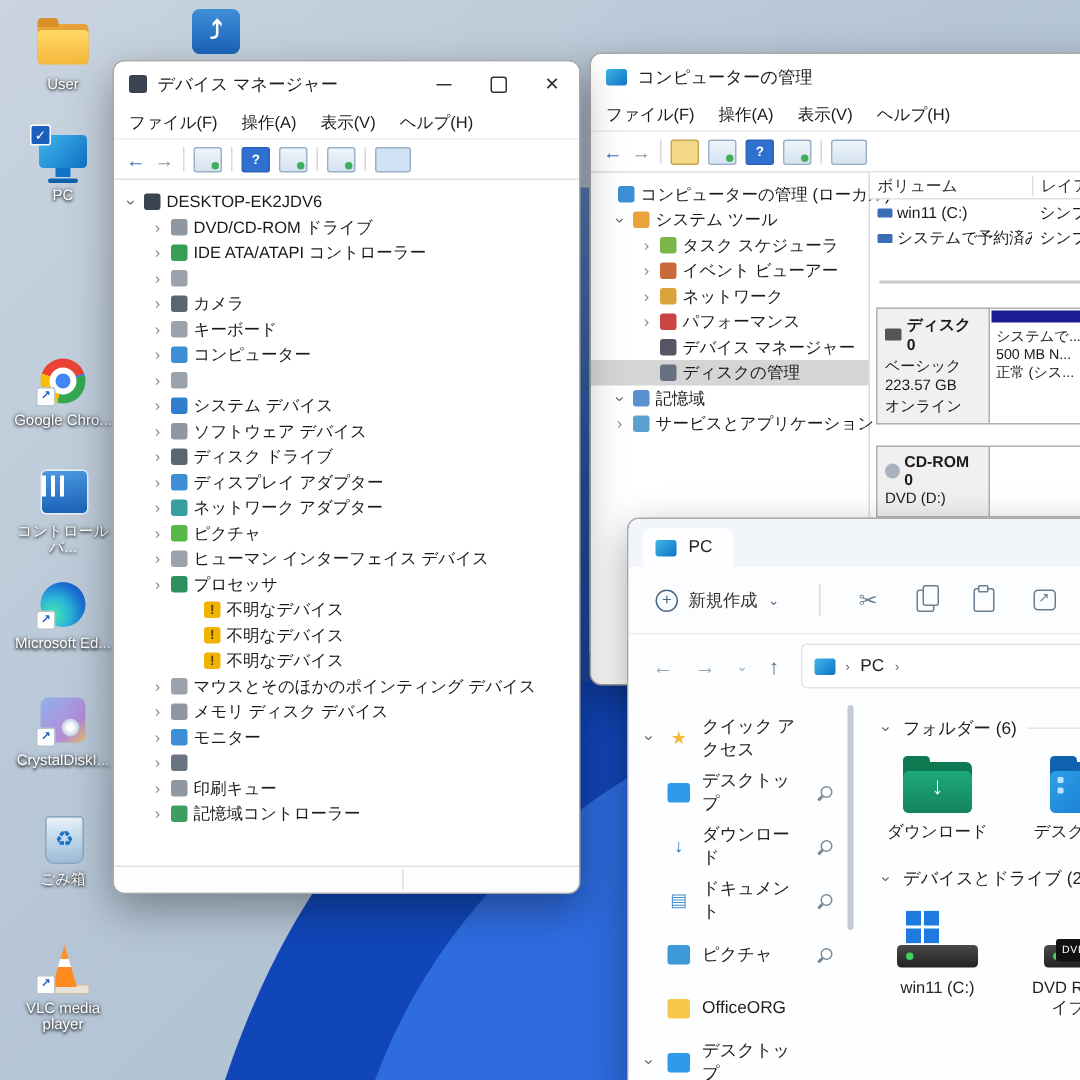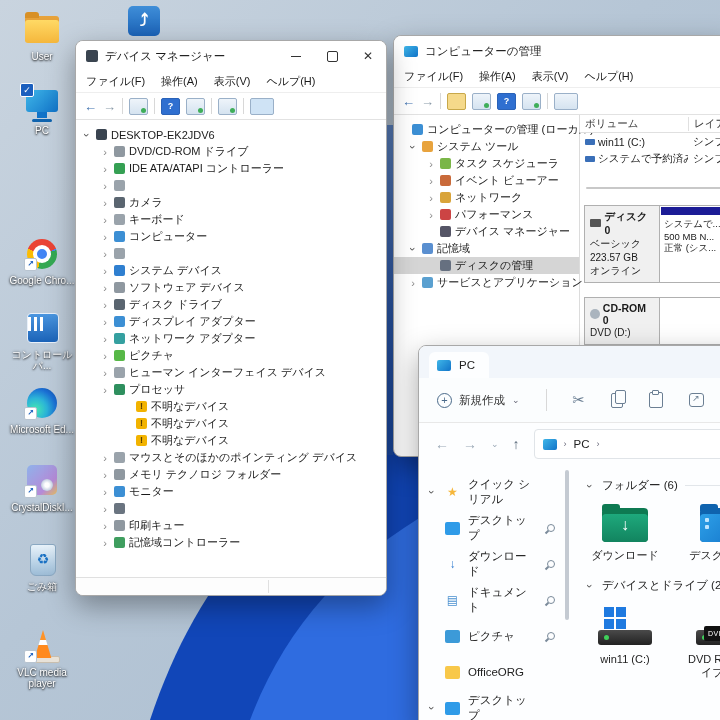--- a/index.html
+++ b/index.html
@@ -295,29 +295,29 @@
           <div class="trow " style="padding-left:32px">
             <span class="tw c">›</span>
             <span class="tico" style="background:#cc4444"></span>
             <span>パフォーマンス</span>
           </div>
           <div class="trow " style="padding-left:32px">
             <span class="tw n">›</span>
             <span class="tico" style="background:#555566"></span>
             <span>デバイス マネージャー</span>
           </div>
+          <div class="trow sel" style="padding-left:32px">
+            <span class="tw n">›</span>
+            <span class="tico" style="background:#667080"></span>
+            <span>ディスクの管理</span>
+          </div>
           <div class="trow " style="padding-left:14px">
             <span class="tw e">›</span>
             <span class="tico" style="background:#5a8fd0"></span>
             <span>記憶域</span>
-          </div>
-          <div class="trow sel" style="padding-left:32px">
-            <span class="tw n">›</span>
-            <span class="tico" style="background:#667080"></span>
-            <span>ディスクの管理</span>
           </div>
           <div class="trow " style="padding-left:14px">
             <span class="tw c">›</span>
             <span class="tico" style="background:#5aa0d0"></span>
             <span>サービスとアプリケーション</span>
           </div>
         </div>
       <div class="cm-right">
         <div class="vol-head">
           <span class="c1">ボリューム</span>
@@ -499,21 +499,21 @@
           <span>不明なデバイス</span>
         </div>
         <div class="trow " style="padding-left:24px">
           <span class="tw c">›</span>
           <span class="tico" style="background:#9aa3ab"></span>
           <span>マウスとそのほかのポインティング デバイス</span>
         </div>
         <div class="trow " style="padding-left:24px">
           <span class="tw c">›</span>
           <span class="tico" style="background:#8f98a0"></span>
-          <span>メモリ テクノロジ フォルダー</span>
+          <span>メモリ ディスク デバイス</span>
         </div>
         <div class="trow " style="padding-left:24px">
           <span class="tw c">›</span>
           <span class="tico" style="background:#3c8fd4"></span>
           <span>モニター</span>
         </div>
         <div class="trow " style="padding-left:24px">
           <span class="tw c">›</span>
           <span class="tico" style="background:#6a7480"></span>
         </div>
@@ -562,21 +562,21 @@
         <span class="chev">›</span>
         <span>PC</span>
         <span class="chev">›</span>
       </span>
     </div>
     <div class="ex-body">
       <div class="ex-side">
           <div class="srow">
             <span class="tw e">›</span>
             <span class="si" style="color:#f6b73c;background:transparent">★</span>
-            <span>クイック シリアル</span>
+            <span>クイック アクセス</span>
             <span class="pin" data-pin="0"></span>
           </div>
           <div class="srow">
             <span class="tw n">›</span>
             <span class="si" style="color:#fff;background:#2f9be8"></span>
             <span>デスクトップ</span>
             <span class="pin" data-pin="1"></span>
           </div>
           <div class="srow">
             <span class="tw n">›</span>

